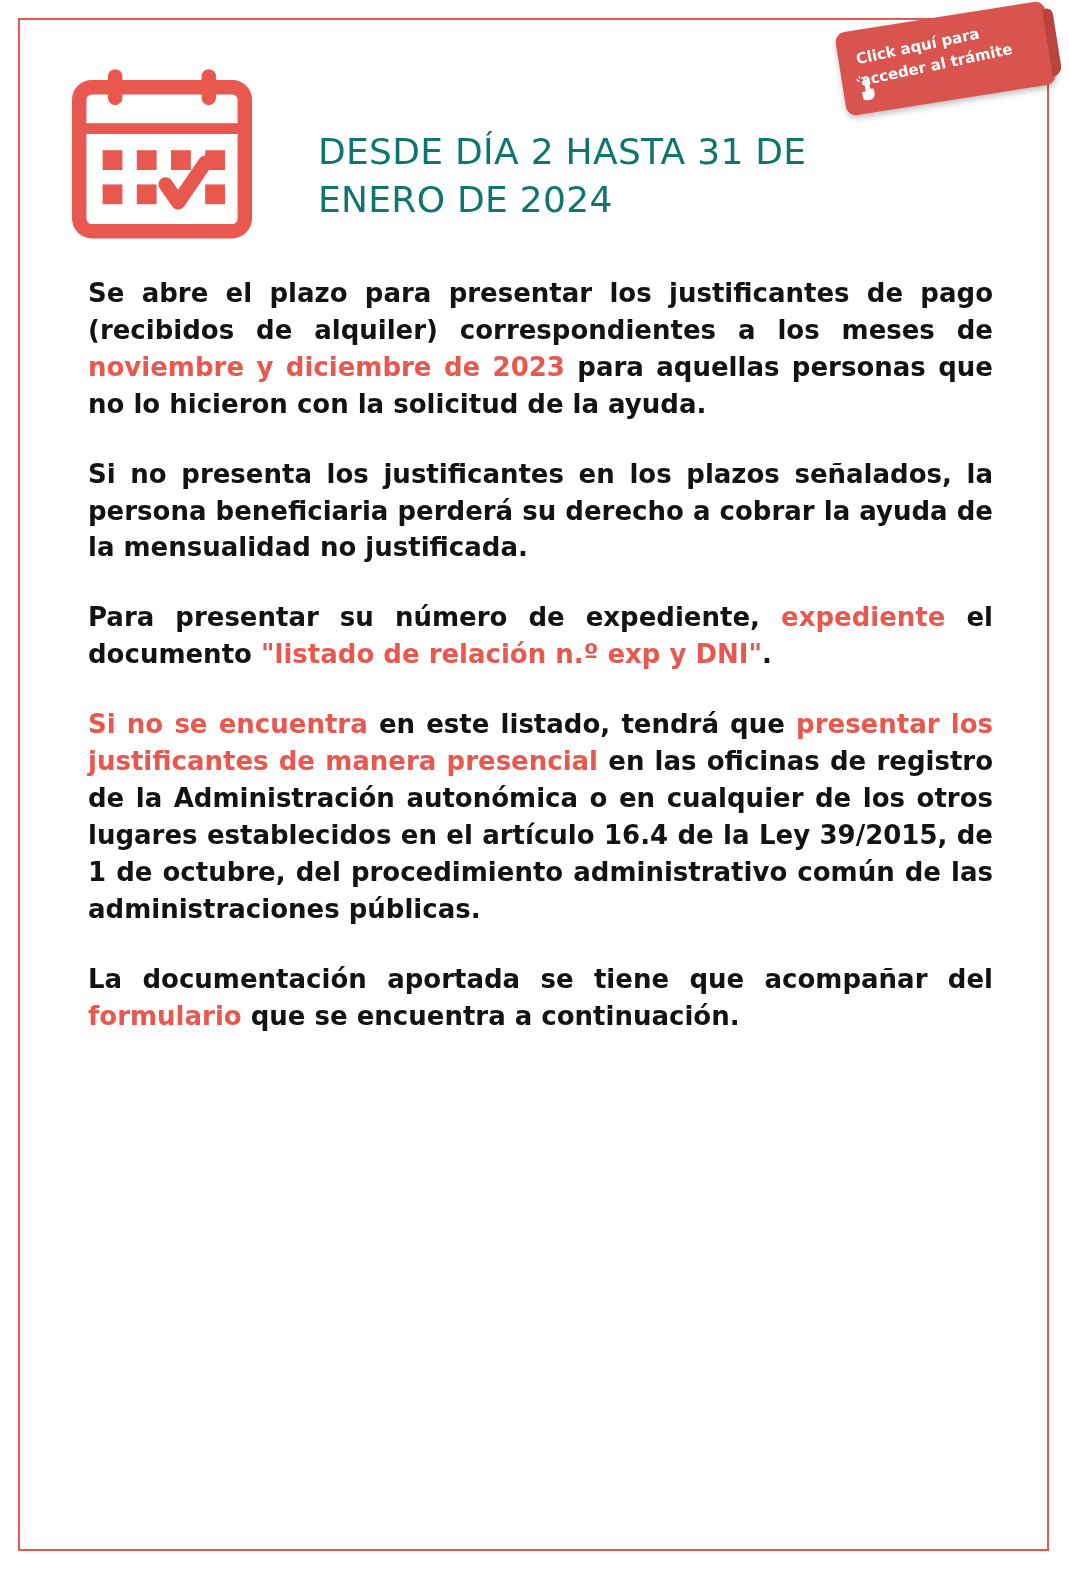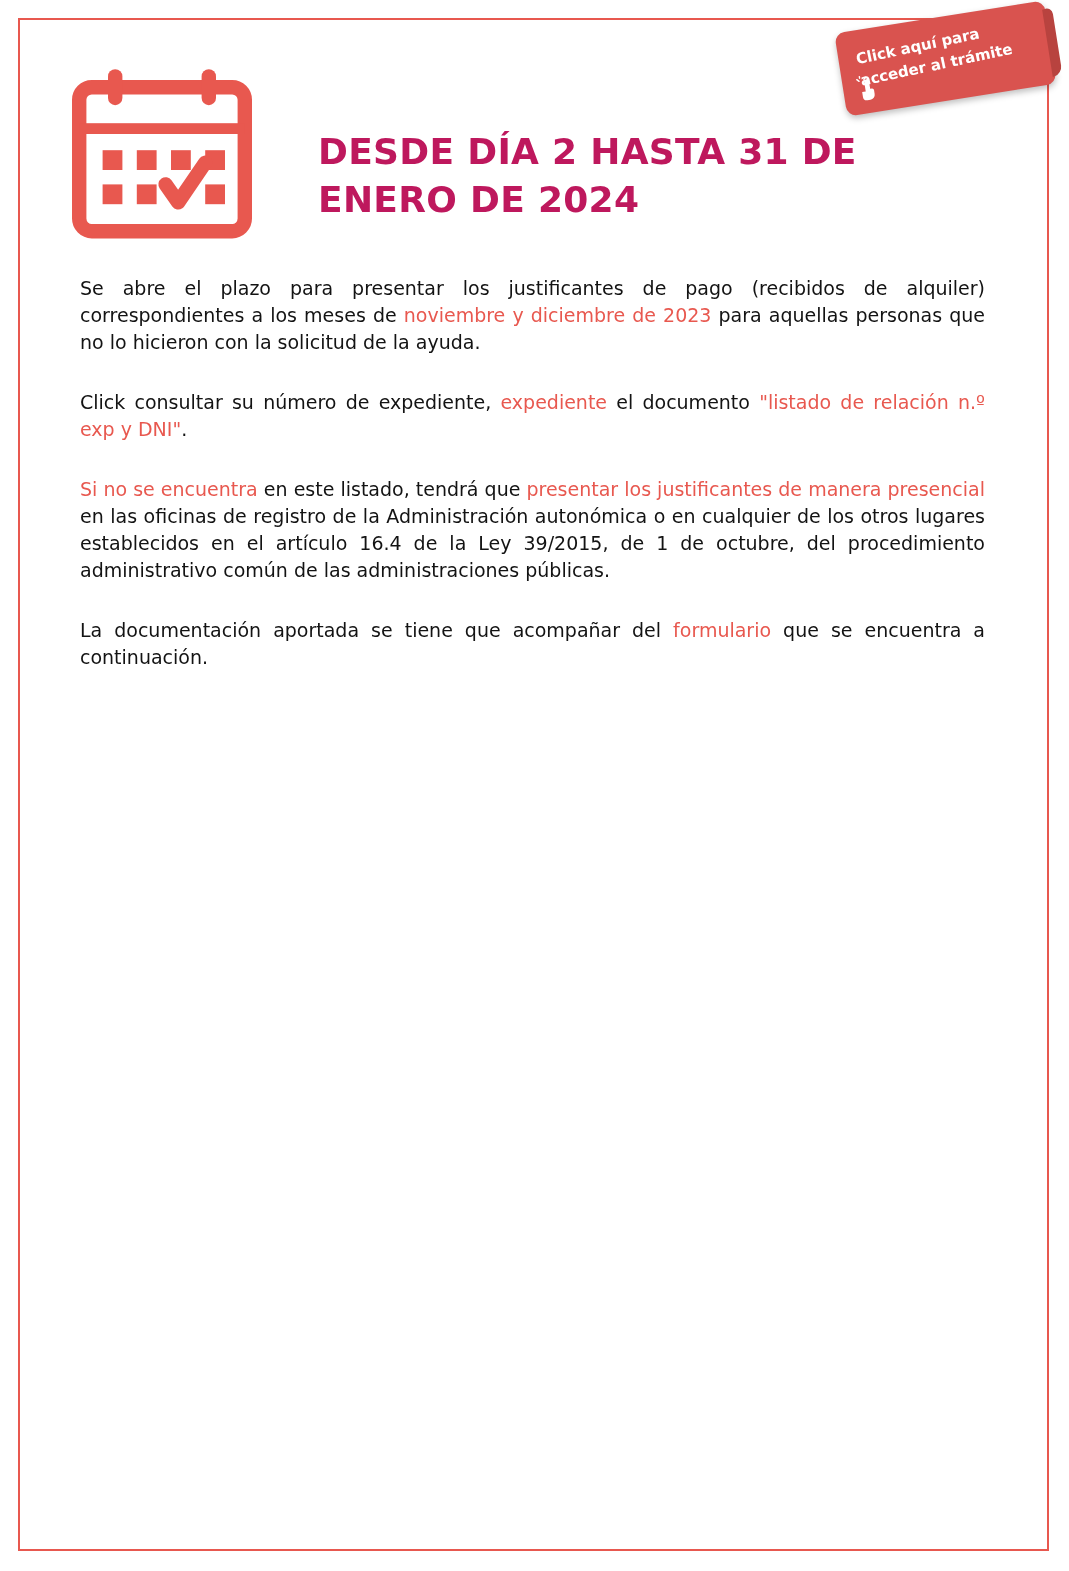--- a/index.html
+++ b/index.html
@@ -43,23 +43,23 @@
     left: 12px;
     top: 22px;
     width: 180px;
     height: 180px;
   }
   .header-title {
     position: absolute;
     left: 258px;
     top: 88px;
     width: 600px;
-    color: #be185d;
+    color: #0f766e;
     font-size: 36px;
-    font-weight: bold;
+    font-weight: normal;
     line-height: 1.32;
     letter-spacing: 0.3px;
     text-transform: uppercase;
   }
   
   .sticker {
     position: absolute;
     left: 840px;
     top: 6px;
     width: 218px;
@@ -101,26 +101,26 @@
   .sticker-hand {
     position: absolute;
     left: 14px;
     top: 56px;
     width: 26px;
     height: 28px;
   }
   
   .content {
     position: absolute;
-    left: 80px;
+    left: 88px;
     top: 275px;
     width: 905px;
     color: #131313;
-    font-size: 19px;
-    font-weight: normal;
+    font-size: 26px;
+    font-weight: bold;
     line-height: 1.42;
     text-align: justify;
     -webkit-hyphens: none;
     hyphens: none;
   }
   .content p {
     margin: 0 0 33px 0;
     text-align: justify;
     text-justify: inter-word;
   }
@@ -163,21 +163,22 @@
       </svg>
     </span>
     <div class="sticker-text">Click aquí para acceder al trámite</div>
   </div>
 
   <div class="content">
 
     <p><span>Se abre el plazo para presentar los justificantes de pago (recibidos de alquiler) correspondientes a los meses de </span><span class="hl">noviembre y diciembre de 2023</span><span> para aquellas personas que no lo hicieron con la solicitud de la ayuda.</span></p>
 
 
+    <p class="last-line-natural"><span>Si no presenta los justificantes en los plazos señalados, la persona beneficiaria perderá su derecho a cobrar la ayuda de la mensualidad no justificada.</span></p>
 
-    <p class="last-line-natural"><span>Click consultar su número de expediente, </span><span class="hl">expediente</span><span> el documento </span><span class="hl">"listado de relación n.º exp y DNI"</span><span>.</span></p>
+    <p class="last-line-natural"><span>Para presentar su número de expediente, </span><span class="hl">expediente</span><span> el documento </span><span class="hl">"listado de relación n.º exp y DNI"</span><span>.</span></p>
 
     <p class="last-line-natural"><span class="hl">Si no se encuentra</span><span> en este listado, tendrá que </span><span class="hl">presentar los justificantes de manera presencial</span><span> en las oficinas de registro de la Administración autonómica o en cualquier de los otros lugares establecidos en el artículo 16.4 de la Ley 39/2015, de 1 de octubre, del procedimiento administrativo común de las administraciones públicas.</span></p>
 
     <p class="last-line-natural"><span>La documentación aportada se tiene que acompañar del </span><span class="hl">formulario</span><span> que se encuentra a continuación.</span></p>
 
   </div>
 </div>
 
 </body></html>

